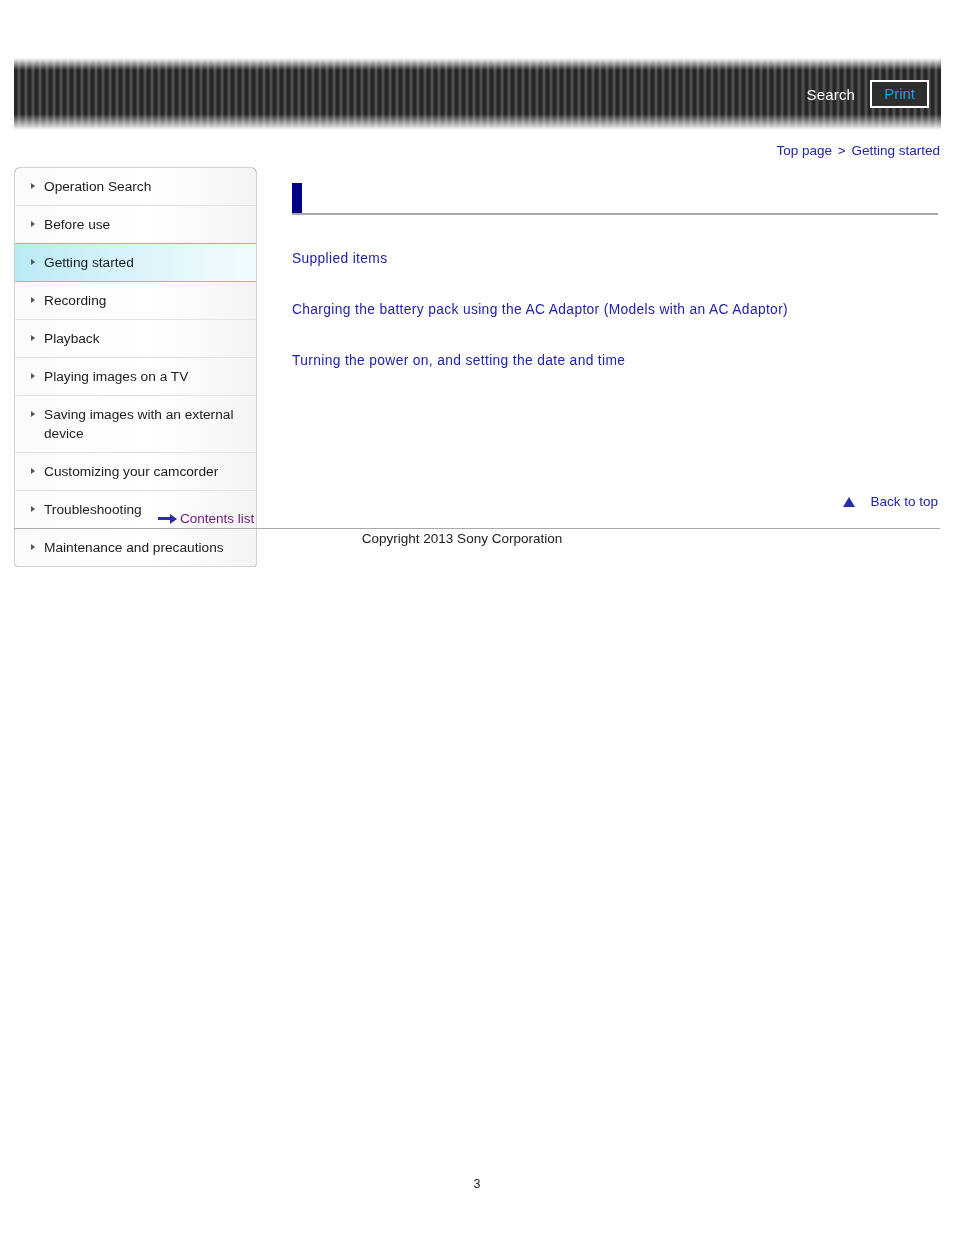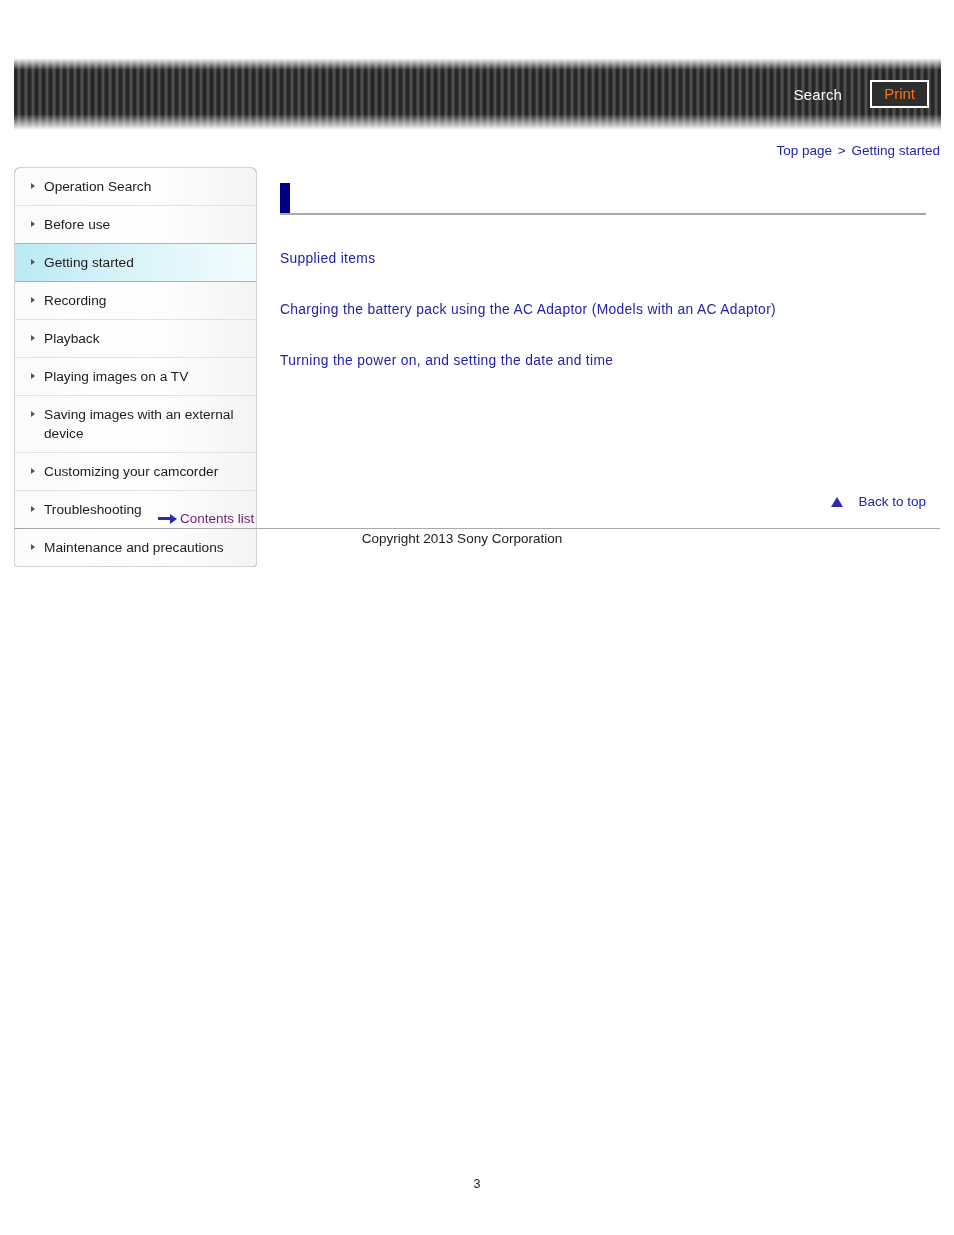--- a/index.html
+++ b/index.html
@@ -34,29 +34,29 @@
         #3c3c3c 3px, #3c3c3c 4px,
         #4e4e4e 4px, #4e4e4e 6px,
         #3c3c3c 6px, #3c3c3c 7px);
   }
   .header-controls {
     position: absolute;
     right: 12px;
     top: 22px;
     display: flex;
     align-items: center;
-    gap: 28px;
+    gap: 15px;
   }
   .search-label {
     color: #ffffff;
     font-size: 15px;
     letter-spacing: 0.2px;
   }
   .print-button {
-    color: #f97316;
+    color: #0ea5e9;
     font-size: 15px;
     border: 2px solid #ffffff;
     background: #2e2e2e;
     padding: 3px 12px 4px 12px;
     line-height: 17px;
     cursor: pointer;
   }
 
   
   .breadcrumb {
@@ -146,21 +146,21 @@
     left: 12px; top: 0.5px;
     width: 0; height: 0;
     border-left: 7px solid #2b2bb0;
     border-top: 5px solid transparent;
     border-bottom: 5px solid transparent;
   }
 
   
   .main {
     position: absolute;
-    left: 280px;
+    left: 292px;
     top: 183px;
     width: 646px;
   }
   .page-title-row {
     display: flex;
     align-items: stretch;
     height: 30px;
     border-bottom: 2px solid #a8a8a8;
   }
   .title-marker {

